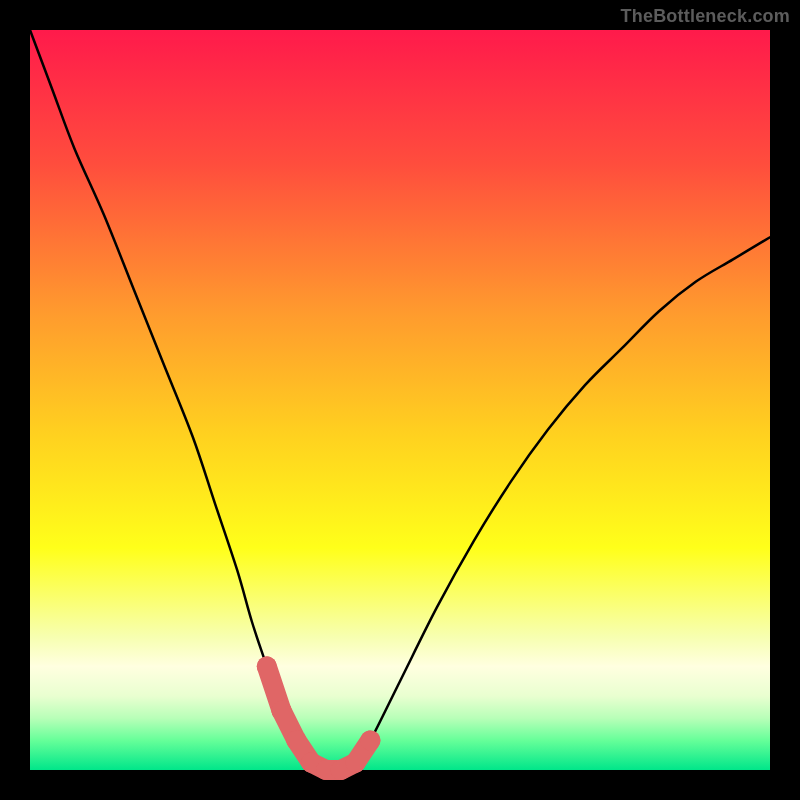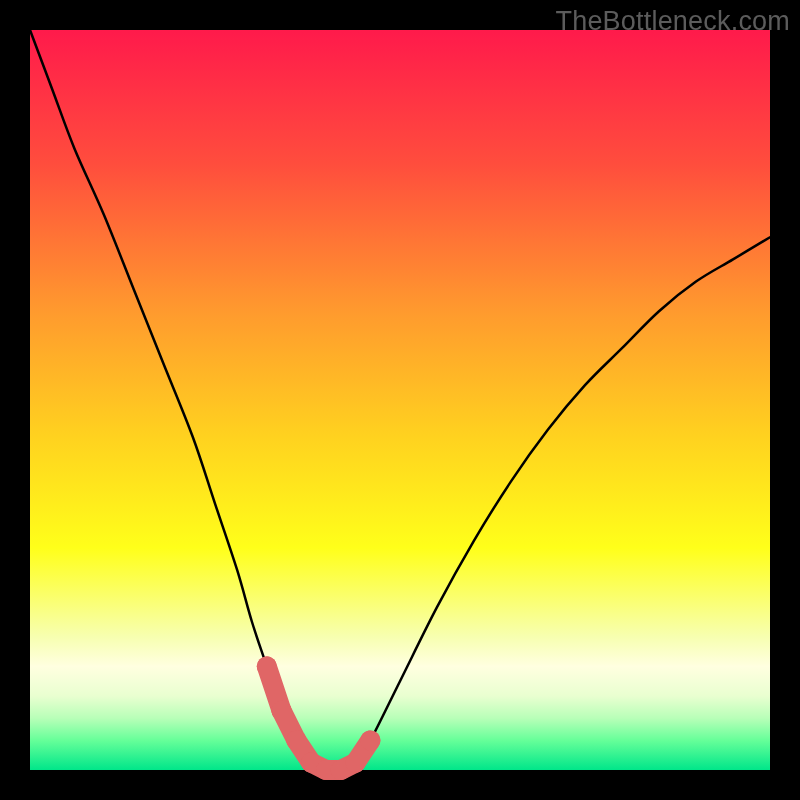--- a/index.html
+++ b/index.html
@@ -25,22 +25,22 @@
     top: 30px;
     width: 740px;
     height: 740px;
     
   }
   .watermark {
     position: absolute;
     top: 6px;
     right: 10px;
     color: #5c5c5c;
-    font-size: 27px;
-    font-weight: 400;
+    font-size: 18px;
+    font-weight: 700;
     letter-spacing: 0.2px;
   }
   svg.curve {
     position: absolute;
     left: 0;
     top: 0;
     width: 740px;
     height: 740px;
     overflow: visible;
   }

